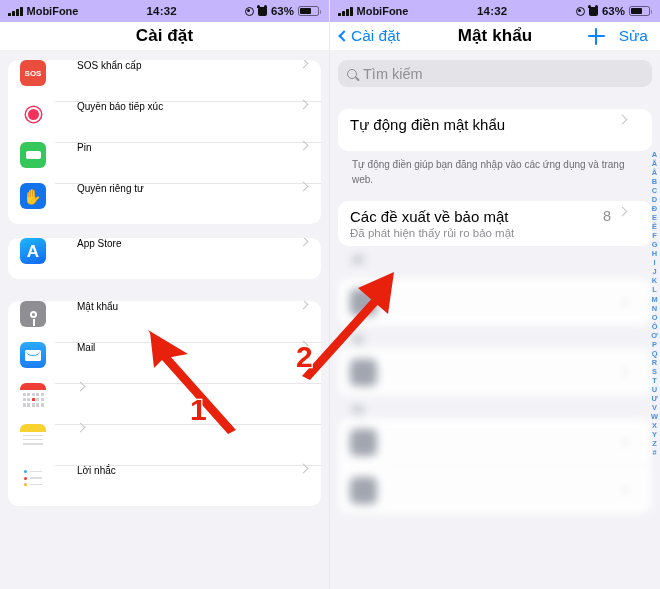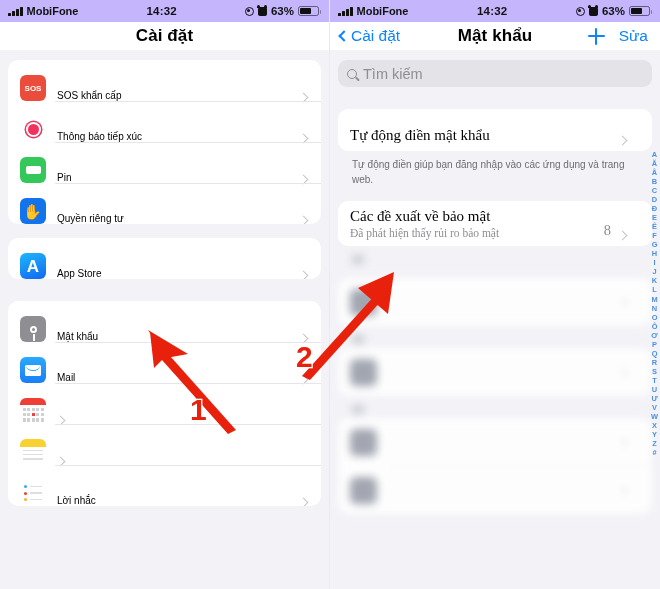--- a/index.html
+++ b/index.html
@@ -62,21 +62,21 @@
   .nav-right { position:absolute; right:12px; display:flex; align-items:center; gap:14px; }
   .plus-icon { position: relative; width: 17px; height: 17px; }
   .plus-icon::before, .plus-icon::after { content:""; position:absolute; background:#0a84ff; border-radius:1px; }
   .plus-icon::before { left:0; top:7.3px; width:17px; height:2.2px; }
   .plus-icon::after { top:0; left:7.3px; height:17px; width:2.2px; }
   .nav-edit { color:#0a84ff; font-size:15.5px; }
 
   
   .content { position: relative; height: calc(589px - 50px); background: #f2f2f7; padding: 0 8px; }
   .group { background:#fff; border-radius: 10px; margin-top: 10px; overflow: hidden; }
-  .row { display:flex; align-items:flex-end; height: 41px; padding-left: 12px; position: relative; }
+  .row { display:flex; align-items:flex-start; height: 41px; padding-left: 12px; position: relative; gap: 20px; }
   .row + .row::before {
     content:""; position:absolute; top:0; left: 47px; right:0; height:1px; background:#e6e6ea;
   }
   .row .ic { width: 26px; height: 26px; border-radius: 6px; flex:0 0 auto; margin-right: 11px; position: relative; overflow: hidden; }
   .row .lbl { flex:1; font-size: 10px; color:#000; }
   .chev {
     width:7px; height:7px; border-top:1.8px solid #c4c4c8; border-right:1.8px solid #c4c4c8;
     transform: rotate(45deg); margin-right: 14px; flex:0 0 auto;
   }
 
@@ -116,21 +116,21 @@
   
   .search {
     background:#e3e3e8; border-radius:9px; height:27px; margin-top:10px;
     display:flex; align-items:center; padding:0 9px; gap:6px;
   }
   .search .mag { width:10px; height:10px; border:1.6px solid #8e8e93; border-radius:50%; position:relative; flex:0 0 auto; }
   .search .mag::after { content:""; position:absolute; right:-4px; bottom:-2.5px; width:5px; height:1.6px; background:#8e8e93; transform:rotate(45deg); border-radius:1px; }
   .search .ph { color:#8e8e93; font-size:14.5px; }
 
   .card { background:#fff; border-radius:10px; margin-top: 22px; }
-  .card .row2 { display:flex; align-items:flex-end; min-height:42px; padding:7px 12px;font-family:Liberation Serif, serif; }
+  .card .row2 { display:flex; align-items:flex-start; min-height:42px; padding:7px 12px; }
   .card .txt { flex:1; }
   .card .t1 { font-size:15px; color:#000; }
   .card .t2 { font-size:11.5px; color:#8e8e93; margin-top:2px; }
   .card .cnt { font-size:14.5px; color:#8e8e93; margin-right:8px; }
   .footnote { font-size:10px; color:#6d6d72; line-height:1.45; padding: 7px 14px 0 14px; }
 
   .blurred { filter: blur(4.2px); opacity:.92; }
   .bgroup { background:#fff; border-radius:10px; margin-top:14px; }
   .brow { display:flex; align-items:center; height:48px; padding:0 12px; position:relative; }
   .brow + .brow::before { content:""; position:absolute; top:0; left:47px; right:0; height:1px; background:#ececf0; }
@@ -191,21 +191,21 @@
       <div class="group">
         <div class="row">
           <span class="ic ic-sos">SOS</span>
           <span class="lbl">SOS khẩn cấp</span>
           <span class="chev"></span>
         </div>
         <div class="row">
           <span class="ic ic-exposure">
               <span class="dot"></span>
             </span>
-          <span class="lbl">Thông báo tiếp xúc</span>
+          <span class="lbl">Quyền báo tiếp xúc</span>
           <span class="chev"></span>
         </div>
         <div class="row">
           <span class="ic ic-battery">
               <span class="b"></span>
             </span>
           <span class="lbl">Pin</span>
           <span class="chev"></span>
         </div>
         <div class="row">

